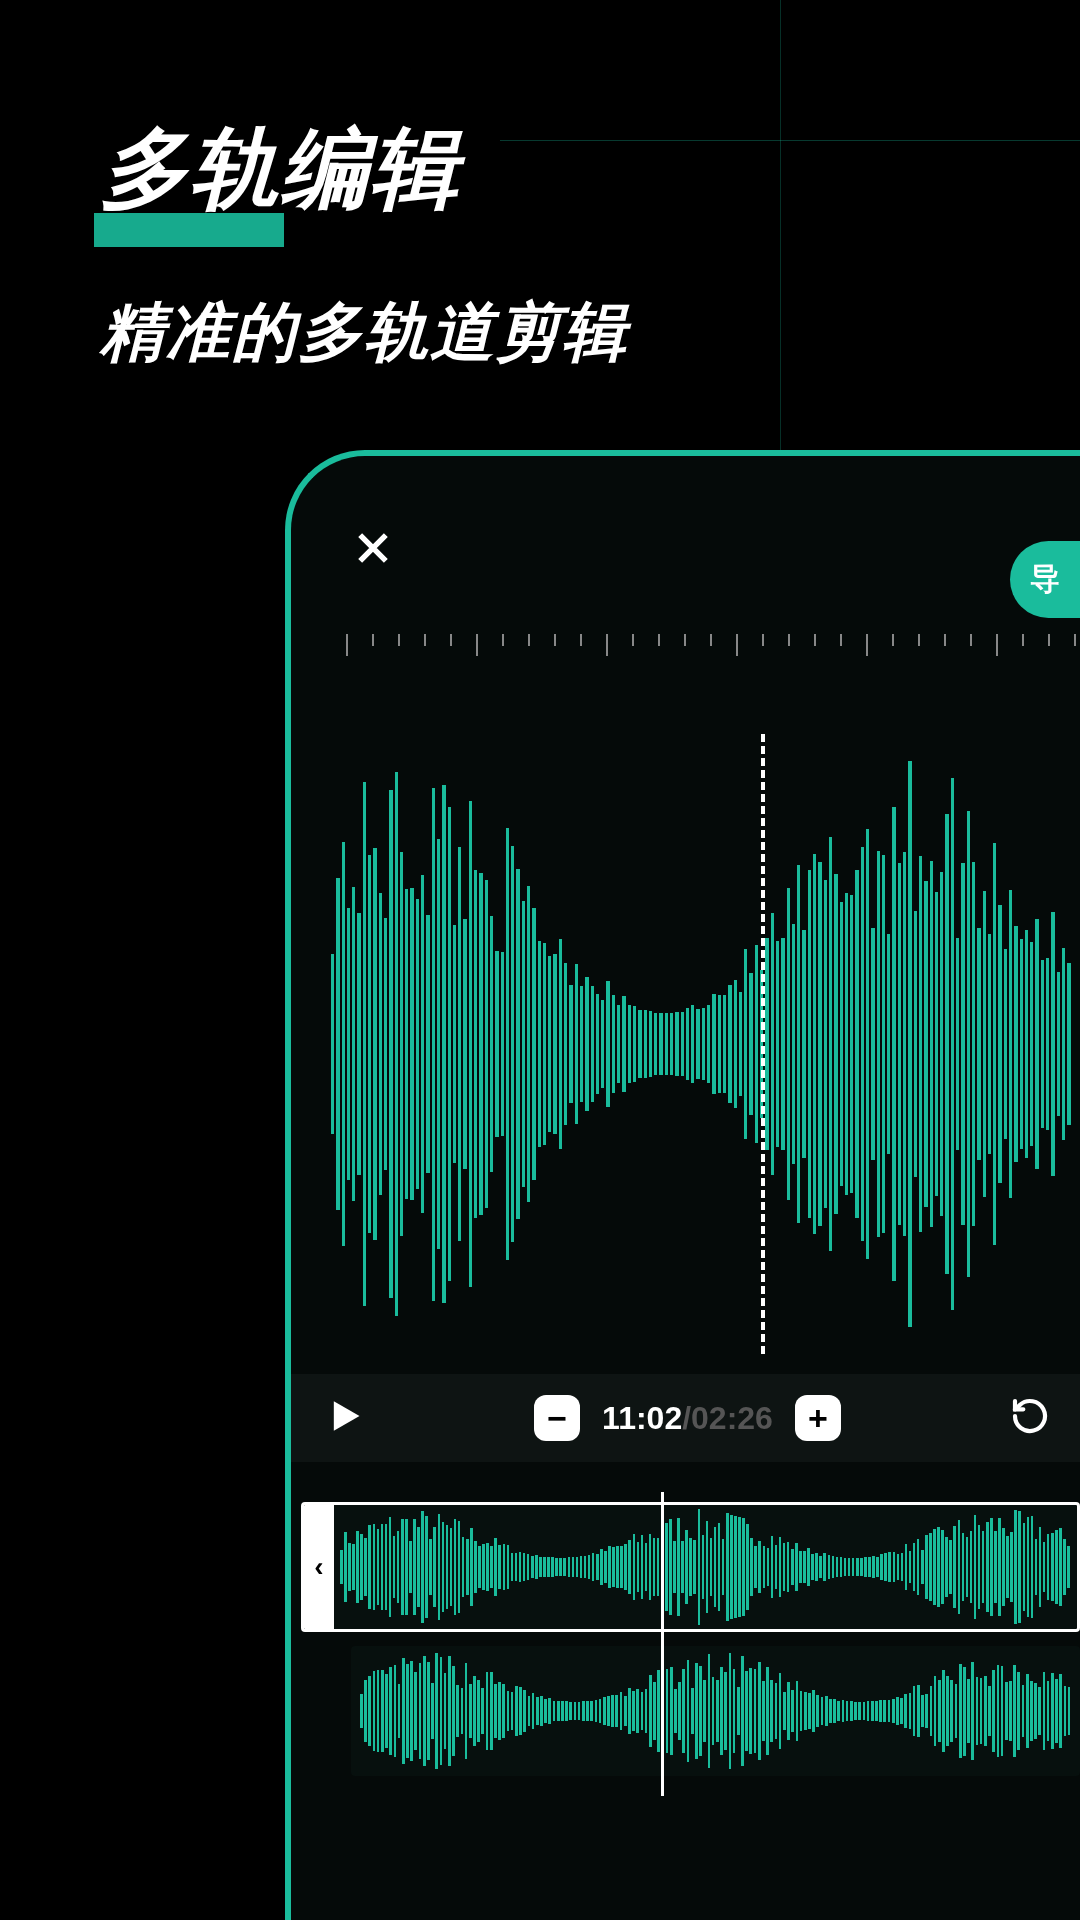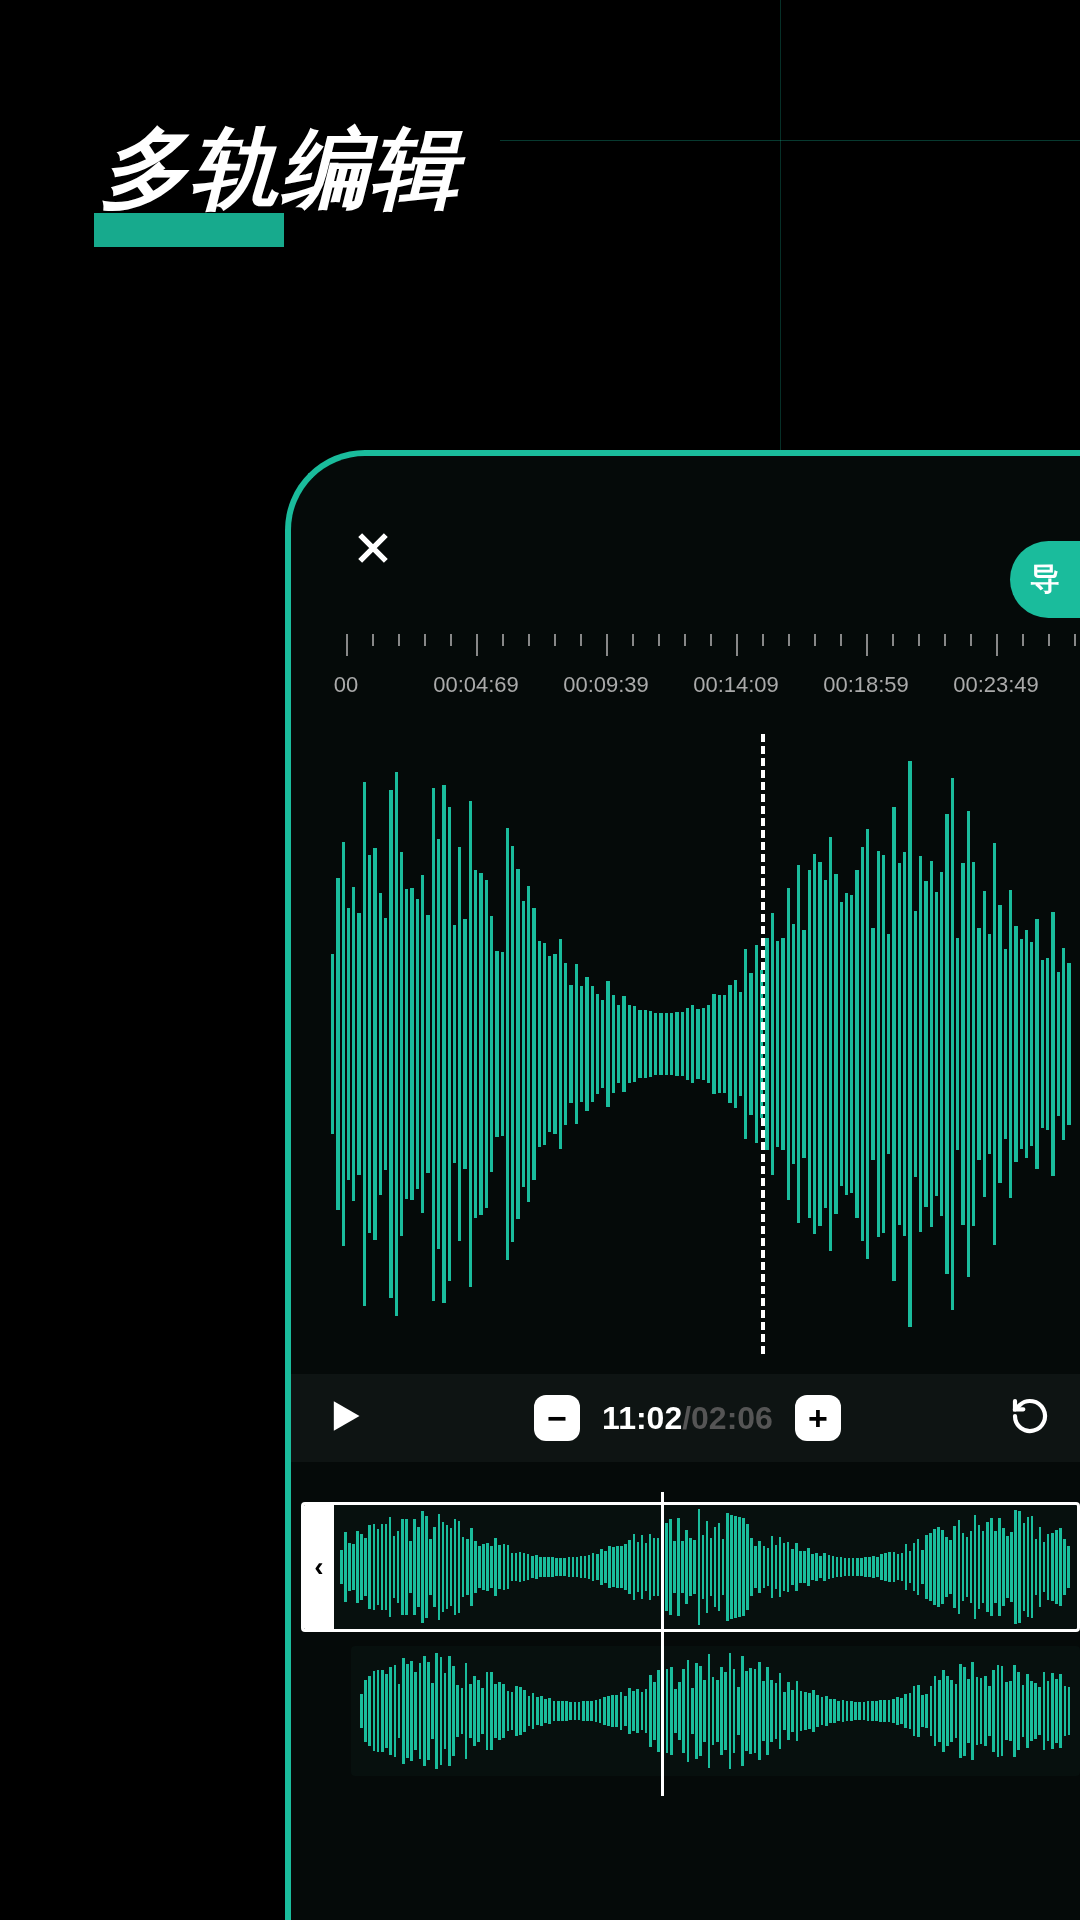--- a/index.html
+++ b/index.html
@@ -251,20 +251,21 @@
 </style>
 </head>
 <body>
 
 <div class="bg-lines"></div>
 
 <div class="heading-block">
   <div class="heading-main">
     <span>多轨编辑</span>
   </div>
+  <div class="heading-sub">精准的多轨道剪辑</div>
 </div>
 
 <div class="device-frame">
 
   <div class="top-bar">
     <div class="close-icon">
       <svg viewBox="0 0 24 24" fill="none">
           <path d="M5 5l14 14M19 5L5 19"></path>
         </svg>
     </div>
@@ -295,28 +296,20 @@
         <div class="tick-minor" style="left: 509px;"></div>
         <div class="tick-major" style="left: 535px;"></div>
         <div class="tick-minor" style="left: 561px;"></div>
         <div class="tick-minor" style="left: 587px;"></div>
         <div class="tick-minor" style="left: 613px;"></div>
         <div class="tick-minor" style="left: 639px;"></div>
         <div class="tick-major" style="left: 665px;"></div>
         <div class="tick-minor" style="left: 691px;"></div>
         <div class="tick-minor" style="left: 717px;"></div>
         <div class="tick-minor" style="left: 743px;"></div>
-      </div>
-    <div class="ruler-labels" id="ruler-labels">
-        <div class="tick-label" style="left: 15px;">00</div>
-        <div class="tick-label" style="left: 145px;">00:04:69</div>
-        <div class="tick-label" style="left: 275px;">00:09:39</div>
-        <div class="tick-label" style="left: 405px;">00:14:09</div>
-        <div class="tick-label" style="left: 535px;">00:18:59</div>
-        <div class="tick-label" style="left: 665px;">00:23:49</div>
       </div>
   </div>
 
   <div class="waveform-area">
     <div class="waveform" id="main-waveform">
         <div class="wave-bar" style="height: 28.8771%;"></div>
         <div class="wave-bar" style="height: 53.5945%;"></div>
         <div class="wave-bar" style="height: 65.1599%;"></div>
         <div class="wave-bar" style="height: 43.8743%;"></div>
         <div class="wave-bar" style="height: 50.5976%;"></div>
@@ -461,21 +454,21 @@
 
   <div class="controls-bar">
     <div class="play-icon">
       <svg viewBox="0 0 24 24">
           <path d="M7 4l14 8-14 8z"></path>
         </svg>
     </div>
     <div class="spacer"></div>
     <div class="sq-btn">−</div>
     <div class="time-display">
-      <span>11:02</span><span class="sep">/</span><span class="total">02:06</span>
+      <span>11:02</span><span class="sep">/</span><span class="total">02:26</span>
     </div>
     <div class="sq-btn">+</div>
     <div class="spacer"></div>
     <div class="reset-icon">
       <svg viewBox="0 0 24 24" fill="none" stroke-width="2.5" stroke-linecap="round">
           <path d="M3 12a9 9 0 1 0 3-6.7L3 8"></path>
           <path d="M3 3v5h5"></path>
         </svg>
     </div>
   </div>

